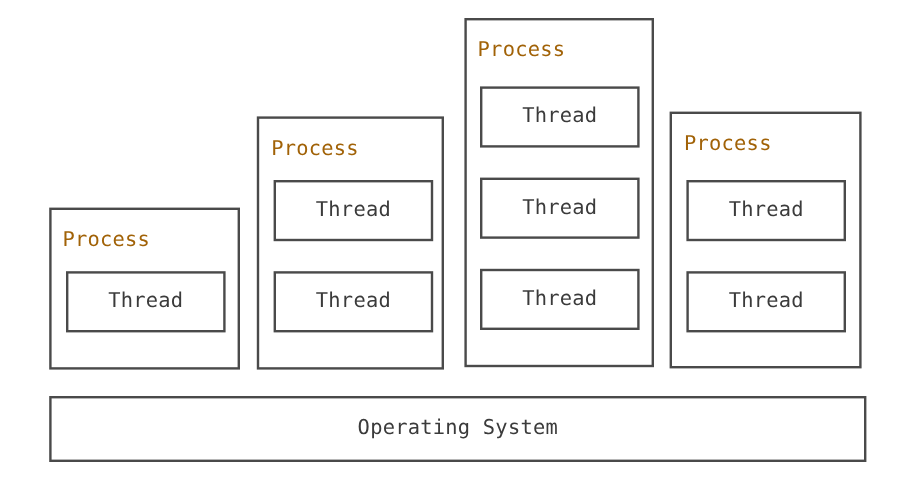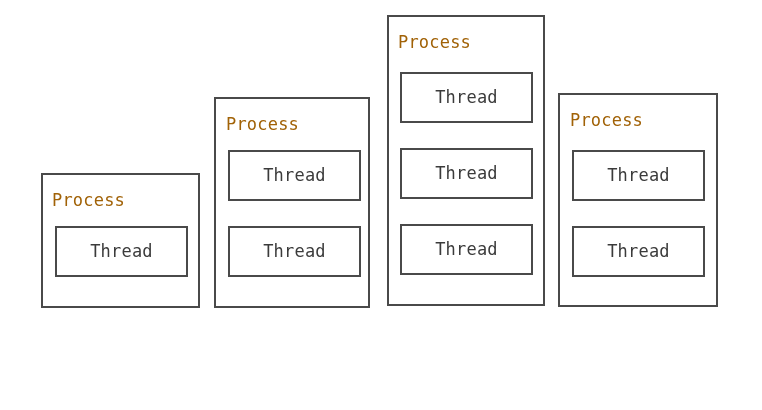--- a/index.html
+++ b/index.html
@@ -104,14 +104,17 @@
   <div class="process-box" style="left:558px; top:93px; width:160px; height:214px;">
   </div>
   <div class="process-label" style="left:570px; top:112px;">Process</div>
   <div class="thread-box" style="left:572px; top:150px; width:133px; height:51px;">
     <span class="thread-label">Thread</span>
   </div>
   <div class="thread-box" style="left:572px; top:226px; width:133px; height:51px;">
     <span class="thread-label">Thread</span>
   </div>
 
+  <div class="os-bar" style="left:41px; top:330px; width:681px; height:55px;">
+    <span class="os-label">Operating System</span>
+  </div>
 
 </div>
 
 </body></html>

